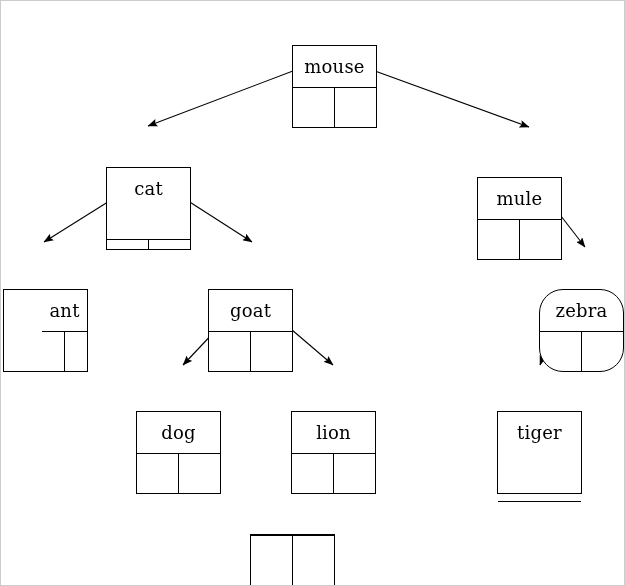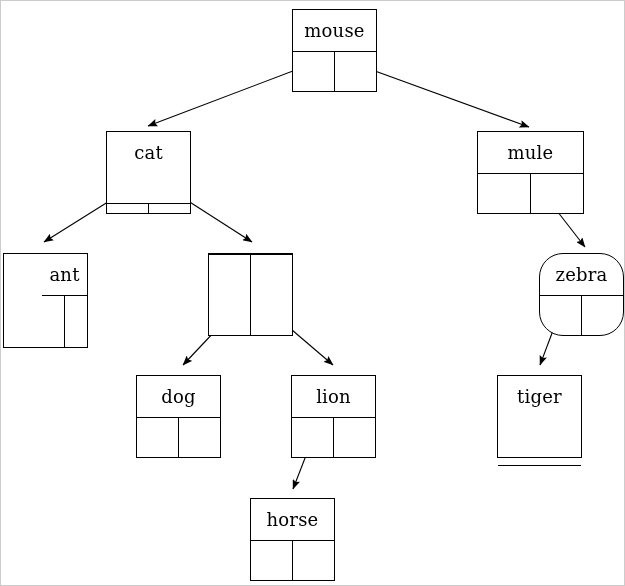--- a/index.html
+++ b/index.html
@@ -25,20 +25,21 @@
     height: 586px;
     pointer-events: none;
   }
   .node {
     position: absolute;
     box-sizing: border-box;
     border: 1px solid #000000;
     background: #ffffff;
     display: flex;
     flex-direction: column;
+    margin-top: 36px;
   }
   .node-label {
     flex: 0 0 auto;
     height: 41px;
     display: flex;
     align-items: center;
     justify-content: center;
     font-size: 18px;
     color: #000000;
     letter-spacing: 0.2px;
@@ -85,35 +86,36 @@
           <div class="ptr-cell right"></div>
         </div>
       </div>
       <div class="node" style="left: 105px; top: 130px; width: 85px; height: 83px; border-color: rgb(0, 0, 0); background: rgb(255, 255, 255); gap: 30px;">
         <div class="node-label" style="height: 41px;">cat</div>
         <div class="node-ptrs" style="border-top-color: rgb(0, 0, 0);">
           <div class="ptr-cell left" style="border-right-color: rgb(0, 0, 0);"></div>
           <div class="ptr-cell right"></div>
         </div>
       </div>
-      <div class="node" style="left: 476px; top: 130px; width: 107px; height: 83px; border-color: rgb(0, 0, 0); background: rgb(255, 255, 255);">
+      <div class="node" style="left: 476px; top: 140px; width: 85px; height: 83px; border-color: rgb(0, 0, 0); background: rgb(255, 255, 255);">
         <div class="node-label" style="height: 41px;">mule</div>
         <div class="node-ptrs" style="border-top-color: rgb(0, 0, 0);">
           <div class="ptr-cell left" style="border-right-color: rgb(0, 0, 0);"></div>
           <div class="ptr-cell right"></div>
         </div>
       </div>
-      <div class="node" style="left: 2px; top: 252px; width: 85px; height: 95px; border-color: rgb(0, 0, 0); background: rgb(255, 255, 255); padding-left: 38px;">
+      <div class="node" style="left: 2px; top: 252px; width: 85px; height: 83px; border-color: rgb(0, 0, 0); background: rgb(255, 255, 255); padding-left: 38px;">
         <div class="node-label" style="height: 41px;">ant</div>
         <div class="node-ptrs" style="border-top-color: rgb(0, 0, 0);">
           <div class="ptr-cell left" style="border-right-color: rgb(0, 0, 0);"></div>
           <div class="ptr-cell right"></div>
         </div>
       </div>
       <div class="node" style="left: 207px; top: 252px; width: 85px; height: 83px; border-color: rgb(0, 0, 0); background: rgb(255, 255, 255);">
+        <div class="node-label" style="height: 41px;">goat</div>
         <div class="node-ptrs" style="border-top-color: rgb(0, 0, 0);">
           <div class="ptr-cell left" style="border-right-color: rgb(0, 0, 0);"></div>
           <div class="ptr-cell right"></div>
         </div>
       </div>
       <div class="node" style="left: 538px; top: 252px; width: 85px; height: 83px; border-color: rgb(0, 0, 0); background: rgb(255, 255, 255); border-radius: 24px;">
         <div class="node-label" style="height: 41px;">zebra</div>
         <div class="node-ptrs" style="border-top-color: rgb(0, 0, 0);">
           <div class="ptr-cell left" style="border-right-color: rgb(0, 0, 0);"></div>
           <div class="ptr-cell right"></div>
@@ -134,20 +136,19 @@
         </div>
       </div>
       <div class="node" style="left: 496px; top: 374px; width: 85px; height: 83px; border-color: rgb(0, 0, 0); background: rgb(255, 255, 255); gap: 48px;">
         <div class="node-label" style="height: 41px;">tiger</div>
         <div class="node-ptrs" style="border-top-color: rgb(0, 0, 0);">
           <div class="ptr-cell left" style="border-right-color: rgb(0, 0, 0);"></div>
           <div class="ptr-cell right"></div>
         </div>
       </div>
       <div class="node" style="left: 249px; top: 497px; width: 85px; height: 83px; border-color: rgb(0, 0, 0); background: rgb(255, 255, 255);">
-        <div class="node-label" style="height: 41px;">horse</div>
         <div class="node-ptrs" style="border-top-color: rgb(0, 0, 0);">
           <div class="ptr-cell left" style="border-right-color: rgb(0, 0, 0);"></div>
           <div class="ptr-cell right"></div>
         </div>
       </div>
     </div>
 </div>
 
 </body></html>

